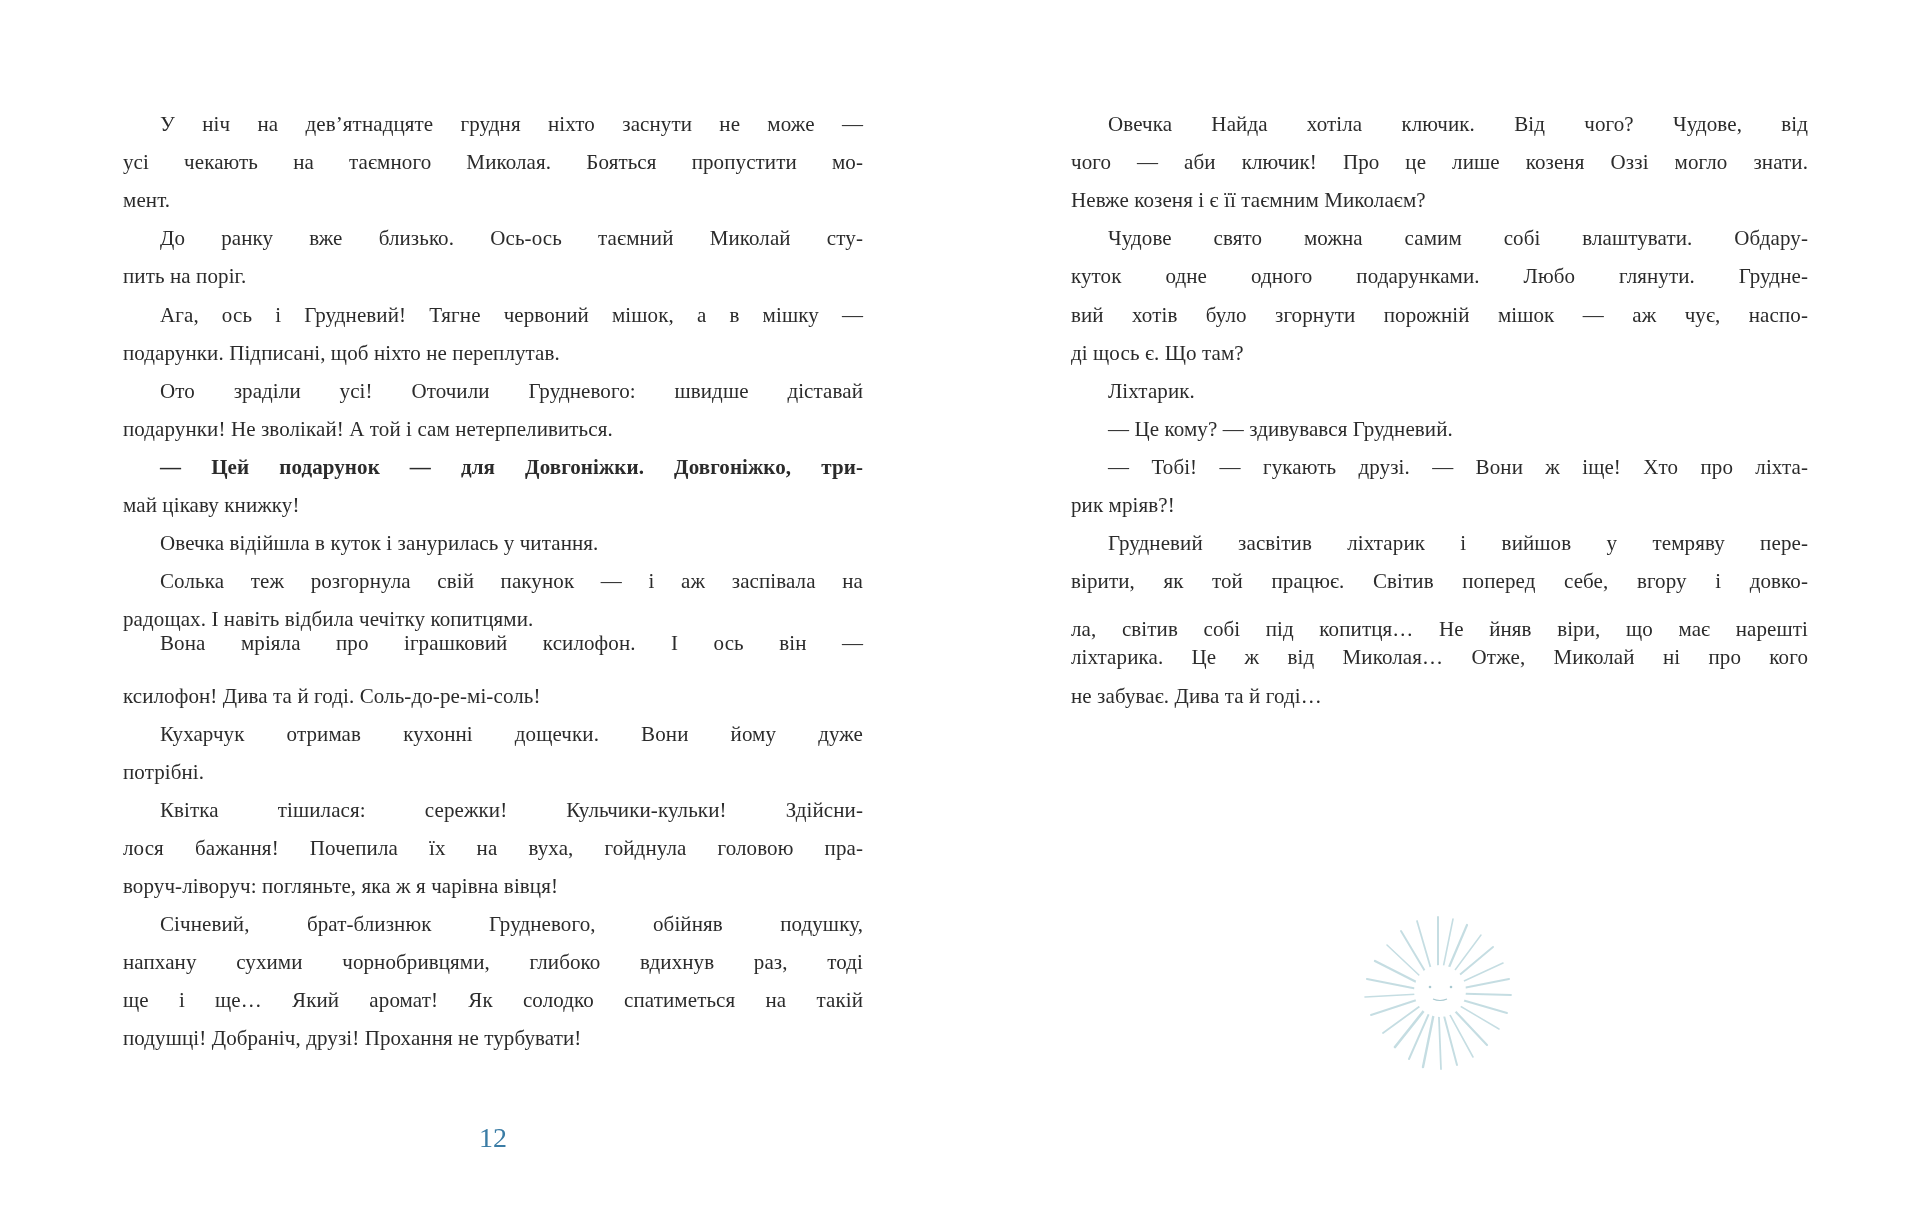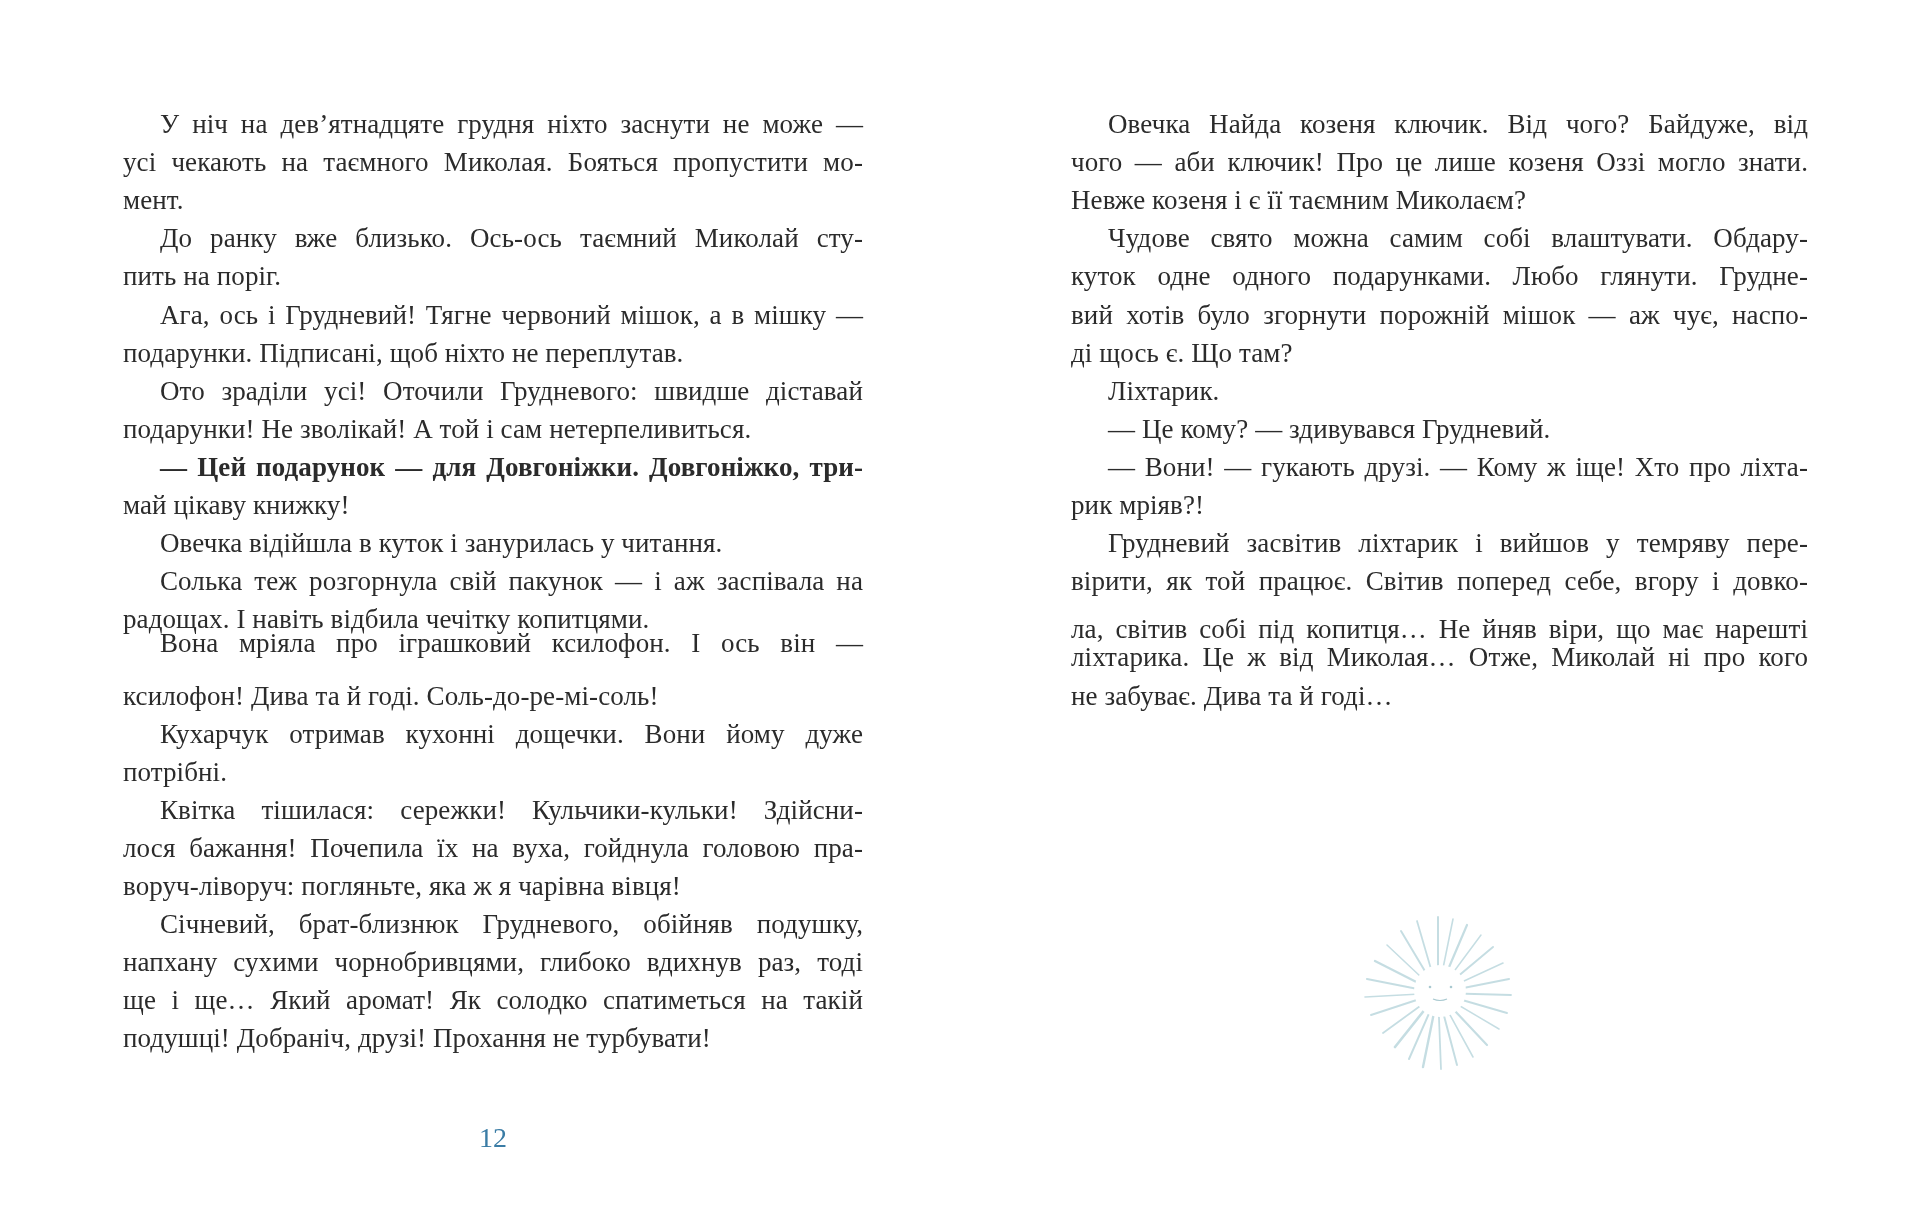--- a/index.html
+++ b/index.html
@@ -9,21 +9,21 @@
   .page-right { left: 960px; width: 960px; }
   .column { position: absolute; top: 0; }
   .col-left { left: 123px; width: 740px; }
   .col-right { left: 111px; width: 737px; }
   .line {
     position: absolute;
     left: 0;
     height: 38px;
     white-space: nowrap;
     font-family: "Liberation Serif", "DejaVu Serif", serif;
-    font-size: 27px;
+    font-size: 21px;
     line-height: 38px;
     color: #2b2b2b;
     letter-spacing: 0.1px;
   }
   .line.j { width: 100%; text-align: justify; text-align-last: justify; }
   .line.indent { padding-left: 37px; box-sizing: border-box; }
   .line.indent.j { width: 100%; }
   .page-number {
     position: absolute;
     left: 473px;
@@ -65,30 +65,30 @@
       <div class="line j indent" style="top: 905.1px;">Січневий, брат-близнюк Грудневого, обійняв подушку,</div>
       <div class="line j" style="top: 943.2px;">напхану сухими чорнобривцями, глибоко вдихнув раз, тоді</div>
       <div class="line j" style="top: 981.3px;">ще і ще… Який аромат! Як солодко спатиметься на такій</div>
       <div class="line" style="top: 1019.4px;">подушці! Добраніч, друзі! Прохання не турбувати!</div>
     </div>
   <div class="page-number">12</div>
 </div>
 
 <div class="page page-right">
   <div class="column col-right" id="col-right">
-      <div class="line j indent" style="top: 105px;">Овечка Найда козеня ключик. Від чого? Байдуже, від</div>
+      <div class="line j indent" style="top: 105px;">Овечка Найда хотіла ключик. Від чого? Чудове, від</div>
       <div class="line j" style="top: 143.1px;">чого — аби ключик! Про це лише козеня Оззі могло знати.</div>
       <div class="line" style="top: 181.2px;">Невже козеня і є її таємним Миколаєм?</div>
       <div class="line j indent" style="top: 219.3px;">Чудове свято можна самим собі влаштувати. Обдару-</div>
       <div class="line j" style="top: 257.4px;">куток одне одного подарунками. Любо глянути. Грудне-</div>
       <div class="line j" style="top: 295.5px;">вий хотів було згорнути порожній мішок — аж чує, наспо-</div>
       <div class="line" style="top: 333.6px;">ді щось є. Що там?</div>
       <div class="line indent" style="top: 371.7px;">Ліхтарик.</div>
       <div class="line indent" style="top: 409.8px;">— Це кому? — здивувався Грудневий.</div>
-      <div class="line j indent" style="top: 447.9px;">— Вони! — гукають друзі. — Кому ж іще! Хто про ліхта-</div>
+      <div class="line j indent" style="top: 447.9px;">— Тобі! — гукають друзі. — Вони ж іще! Хто про ліхта-</div>
       <div class="line" style="top: 486px;">рик мріяв?!</div>
       <div class="line j indent" style="top: 524.1px;">Грудневий засвітив ліхтарик і вийшов у темряву пере-</div>
       <div class="line j" style="top: 562.2px;">вірити, як той працює. Світив поперед себе, вгору і довко-</div>
       <div class="line j" style="top: 600.3px; margin-top: 10px;">ла, світив собі під копитця… Не йняв віри, що має нарешті</div>
       <div class="line j" style="top: 638.4px;">ліхтарика. Це ж від Миколая… Отже, Миколай ні про кого</div>
       <div class="line" style="top: 676.5px;">не забуває. Дива та й годі…</div>
     </div>
 </div>
 
 <div class="sun">

